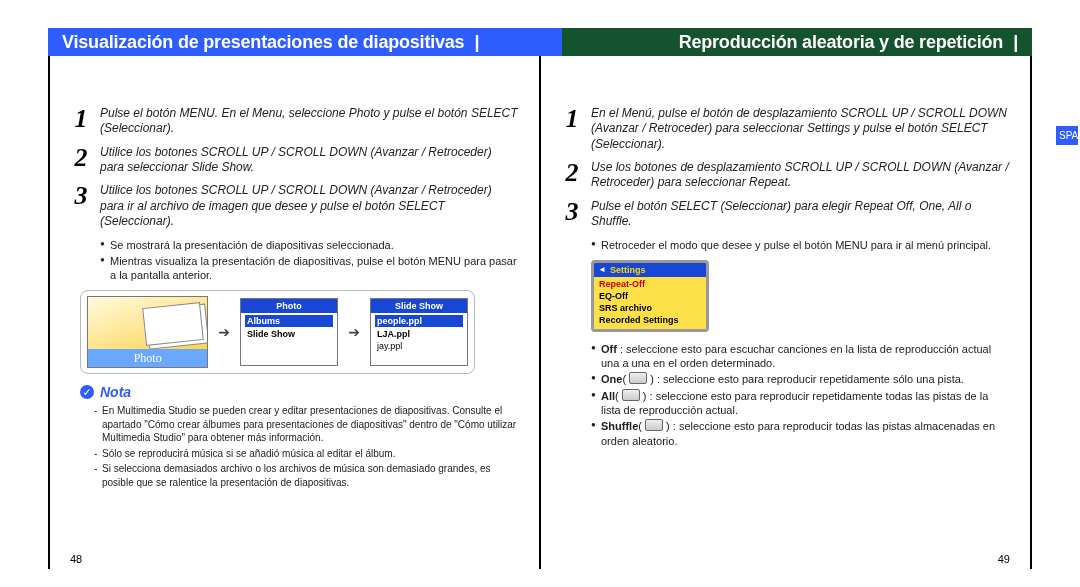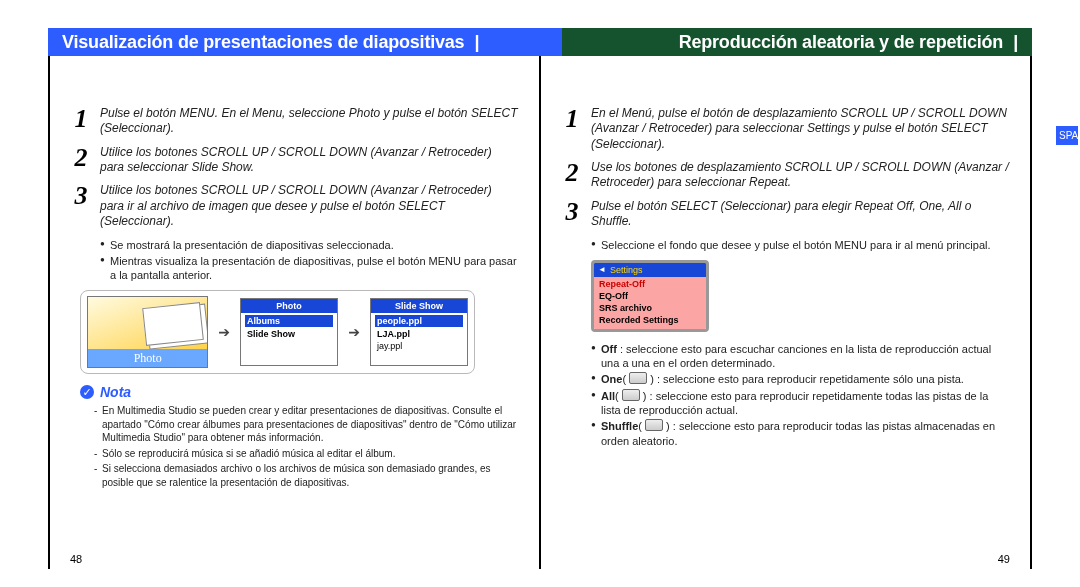--- a/index.html
+++ b/index.html
@@ -246,28 +246,28 @@
     overflow: hidden;
     font-size: 9px;
   }
   .set-hd {
     background: #1846d6;
     color: #ffd800;
     height: 14px;
     display: flex;
     align-items: center;
     padding-left: 16px;
-    font-weight: 400;
+    font-weight: 700;
     position: relative;
   }
   .set-hd::before{
     content:"◄";
     position:absolute; left:4px; top:2px; color:#fff; font-size:8px;
   }
-  .set-body { background: #fca5a5; padding: 1px 2px 3px; }
+  .set-body { background: #fde047; padding: 1px 2px 3px; }
   .set-body .row { padding: 1px 3px; font-weight: 700; color: #000; }
   .set-body .hl { color: #c00; }
   .set-body .off { color: #c00; }
   .inline-icon {
     display: inline-block;
     width: 16px;
     height: 10px;
     vertical-align: -1px;
     border: 1px solid #666;
     border-radius: 2px;
@@ -345,21 +345,21 @@
 
     <div class="pagecol right">
       <div class="spa-tab">SPA</div>
 
       <ol class="steps">
         <li>En el Menú, pulse el botón de desplazamiento SCROLL UP / SCROLL DOWN (Avanzar / Retroceder) para seleccionar Settings y pulse el botón SELECT (Seleccionar).</li>
         <li>Use los botones de desplazamiento SCROLL UP / SCROLL DOWN (Avanzar / Retroceder) para seleccionar Repeat.</li>
         <li>Pulse el botón SELECT (Seleccionar) para elegir Repeat Off, One, All o Shuffle.</li>
       </ol>
       <ul class="bul">
-        <li>Seleccione el fondo que desee y pulse el botón MENU para ir al menú principal.</li>
+        <li>Retroceder el modo que desee y pulse el botón MENU para ir al menú principal.</li>
       </ul>
 
       <div class="settings-screen">
         <div class="set-hd">Settings</div>
         <div class="set-body">
           <div class="row hl">
             <span>Repeat-</span><span class="off">Off</span>
           </div>
           <div class="row">EQ-Off</div>
           <div class="row">SRS archivo</div>

